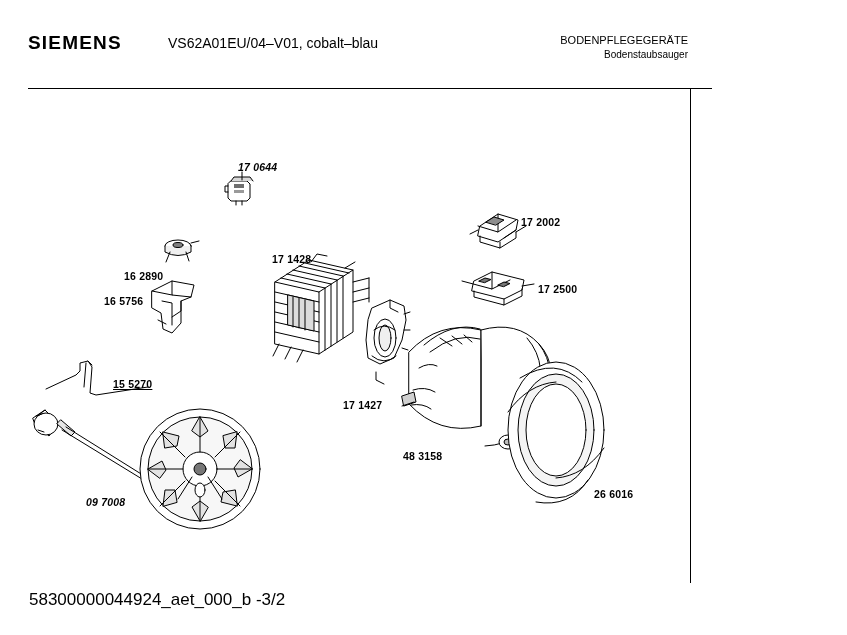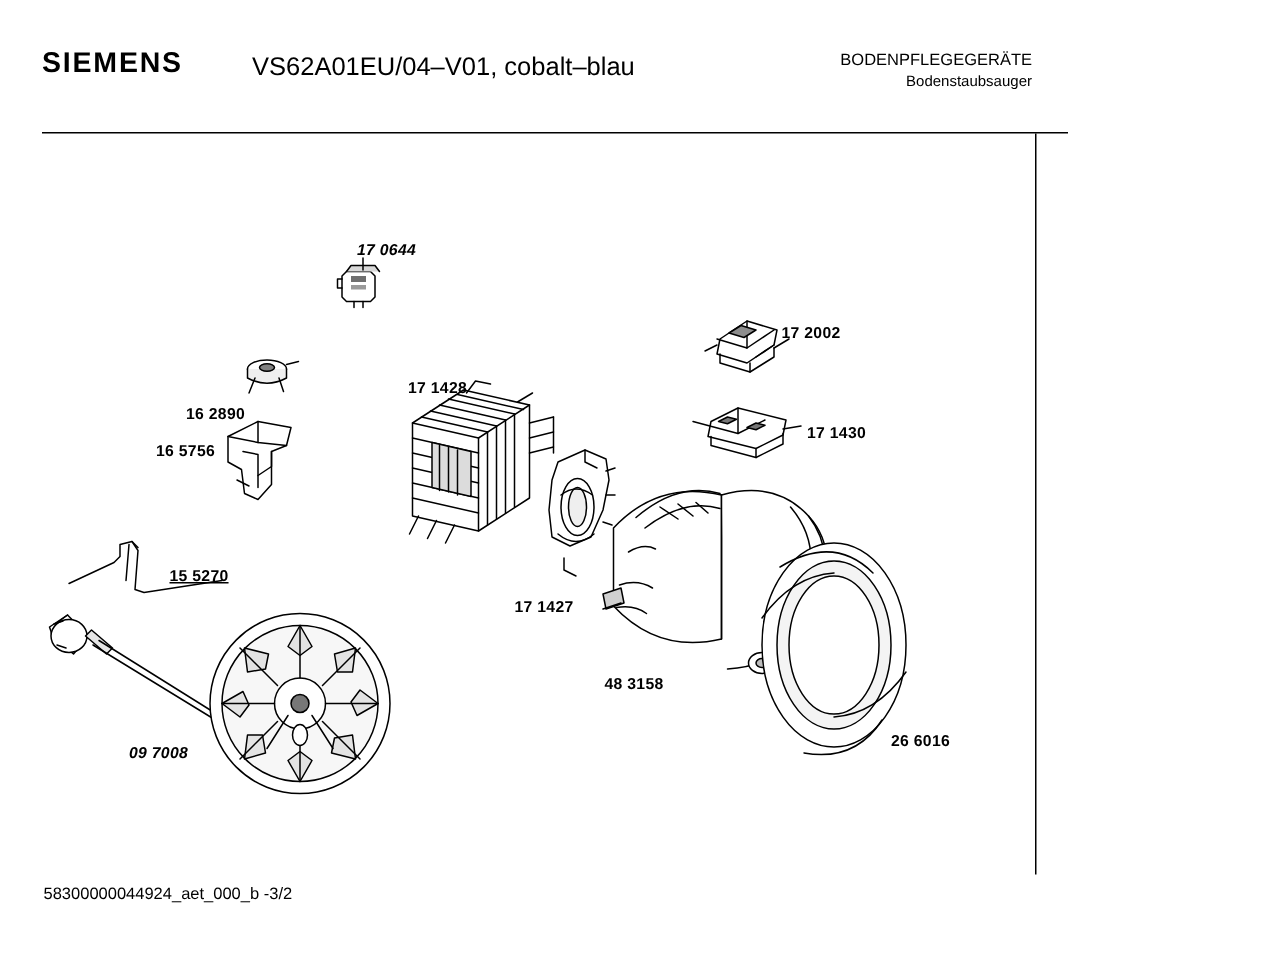--- a/index.html
+++ b/index.html
@@ -26,21 +26,21 @@
     font-size: 19px;
     font-weight: bold;
     letter-spacing: 1.2px;
     font-family: "Liberation Sans", sans-serif;
     white-space: nowrap;
   }
   .model-title {
     position: absolute;
     left: 168px;
     top: 35px;
-    font-size: 17px;
+    font-size: 14px;
     white-space: nowrap;
   }
   .dept {
     position: absolute;
     right: 24px;
     top: 34px;
     font-size: 11px;
     text-align: center;
     white-space: nowrap;
   }
@@ -65,21 +65,21 @@
     left: 690px;
     top: 89px;
     width: 1px;
     height: 494px;
     background: #000000;
   }
   .footer {
     position: absolute;
     left: 29px;
     top: 590px;
-    font-size: 11px;
+    font-size: 17px;
     white-space: nowrap;
   }
   
   .lbl {
     position: absolute;
     font-size: 10.5px;
     font-weight: bold;
     white-space: nowrap;
     letter-spacing: 0.2px;
   }
@@ -262,21 +262,21 @@
         <ellipse cx="200" cy="490" rx="5" ry="7" fill="#ffffff"></ellipse>
       </g>
 
     </g>
   </svg>
 
   <div class="lbl" style="left:238px; top:161px;font-style:italic;">17 0644</div>
   <div class="lbl" style="left:521px; top:216px;">17 2002</div>
   <div class="lbl" style="left:124px; top:249px;margin-top:21px;">16 2890</div>
   <div class="lbl" style="left:272px; top:253px;">17 1428</div>
-  <div class="lbl" style="left:538px; top:283px;">17 1430</div>
+  <div class="lbl" style="left:538px; top:283px;">17 2500</div>
   <div class="lbl" style="left:104px; top:295px;">16 5756</div>
   <div class="lbl" style="left:113px; top:378px;text-decoration:underline;">15 5270</div>
   <div class="lbl" style="left:331px; top:399px;margin-left:12px;">17 1427</div>
   <div class="lbl" style="left:403px; top:450px;">48 3158</div>
   <div class="lbl" style="left:594px; top:488px;">26 6016</div>
   <div class="lbl" style="left:86px; top:496px;font-style:italic;">09 7008</div>
 
 </div>
 
 </body></html>

